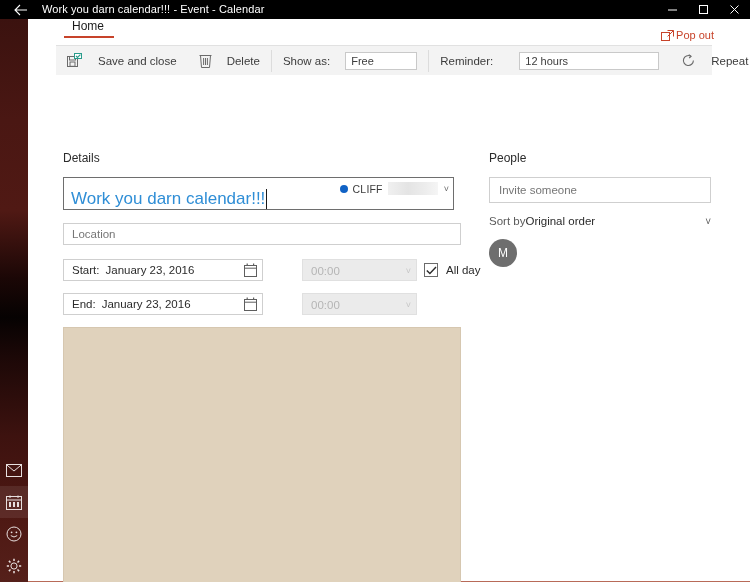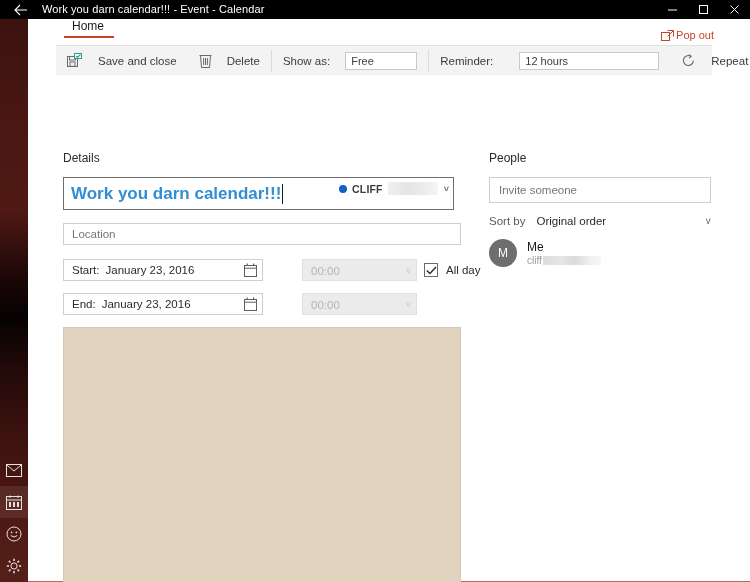--- a/index.html
+++ b/index.html
@@ -123,21 +123,21 @@
     position: absolute; font-size: 12px; color: #2b2b2b;
   }
   .details-title { left: 35px; top: 76px; }
   .people-title  { left: 461px; top: 76px; }
 
   
   .title-box {
     position: absolute; left: 35px; top: 102px;
     width: 391px; height: 33px;
     border: 1px solid #6e6e6e; background: #ffffff;
-    display: flex; align-items: center; font-weight: bold;
+    display: flex; align-items: flex-end;
   }
   .title-text {
     font-size: 17px; color: #2f8ed6; padding-left: 7px;
     white-space: nowrap;
   }
   .caret {
     width: 1px; height: 20px; background: #1a1a1a; margin-left: 1px;
   }
   .cal-picker {
     position: absolute; right: 4px; top: 4px;
@@ -201,21 +201,21 @@
   
   .invite-box {
     position: absolute; left: 461px; top: 102px;
     width: 222px; height: 26px;
     background: #ffffff; border: 1px solid #cfcfcf;
     display: flex; align-items: center;
     font-size: 11.5px; color: #767676; padding-left: 9px;
   }
   .sortrow {
     position: absolute; left: 461px; top: 140px;
-    display: flex; align-items: center; gap: 11px;
+    display: flex; align-items: center; gap: 0;
     width: 222px;
   }
   .sort-label { font-size: 11.5px; color: #5a5a5a; }
   .sort-value { font-size: 11.5px; color: #2b2b2b; }
   .sort-chev { margin-left: auto; font-size: 10px; color: #5a5a5a; }
 
   .person {
     position: absolute; left: 461px; top: 164px;
     display: flex; align-items: center; gap: 10px;
   }
@@ -459,24 +459,17 @@
       <div class="invite-box">
         <span>Invite someone</span>
       </div>
       <div class="sortrow">
         <span class="sort-label">Sort by</span>
         <span class="sort-value">Original order</span>
         <span class="sort-chev">˅</span>
       </div>
       <div class="person">
         <span class="avatar">M</span>
-        <span>
-          <span class="p-name" style="display:block">Me</span>
-          <span class="p-mail">
-            <span>cliff</span>
-            <span class="p-redact"></span>
-          </span>
-        </span>
       </div>
 
     </div>
   </div>
 </div>
 
 </body></html>

